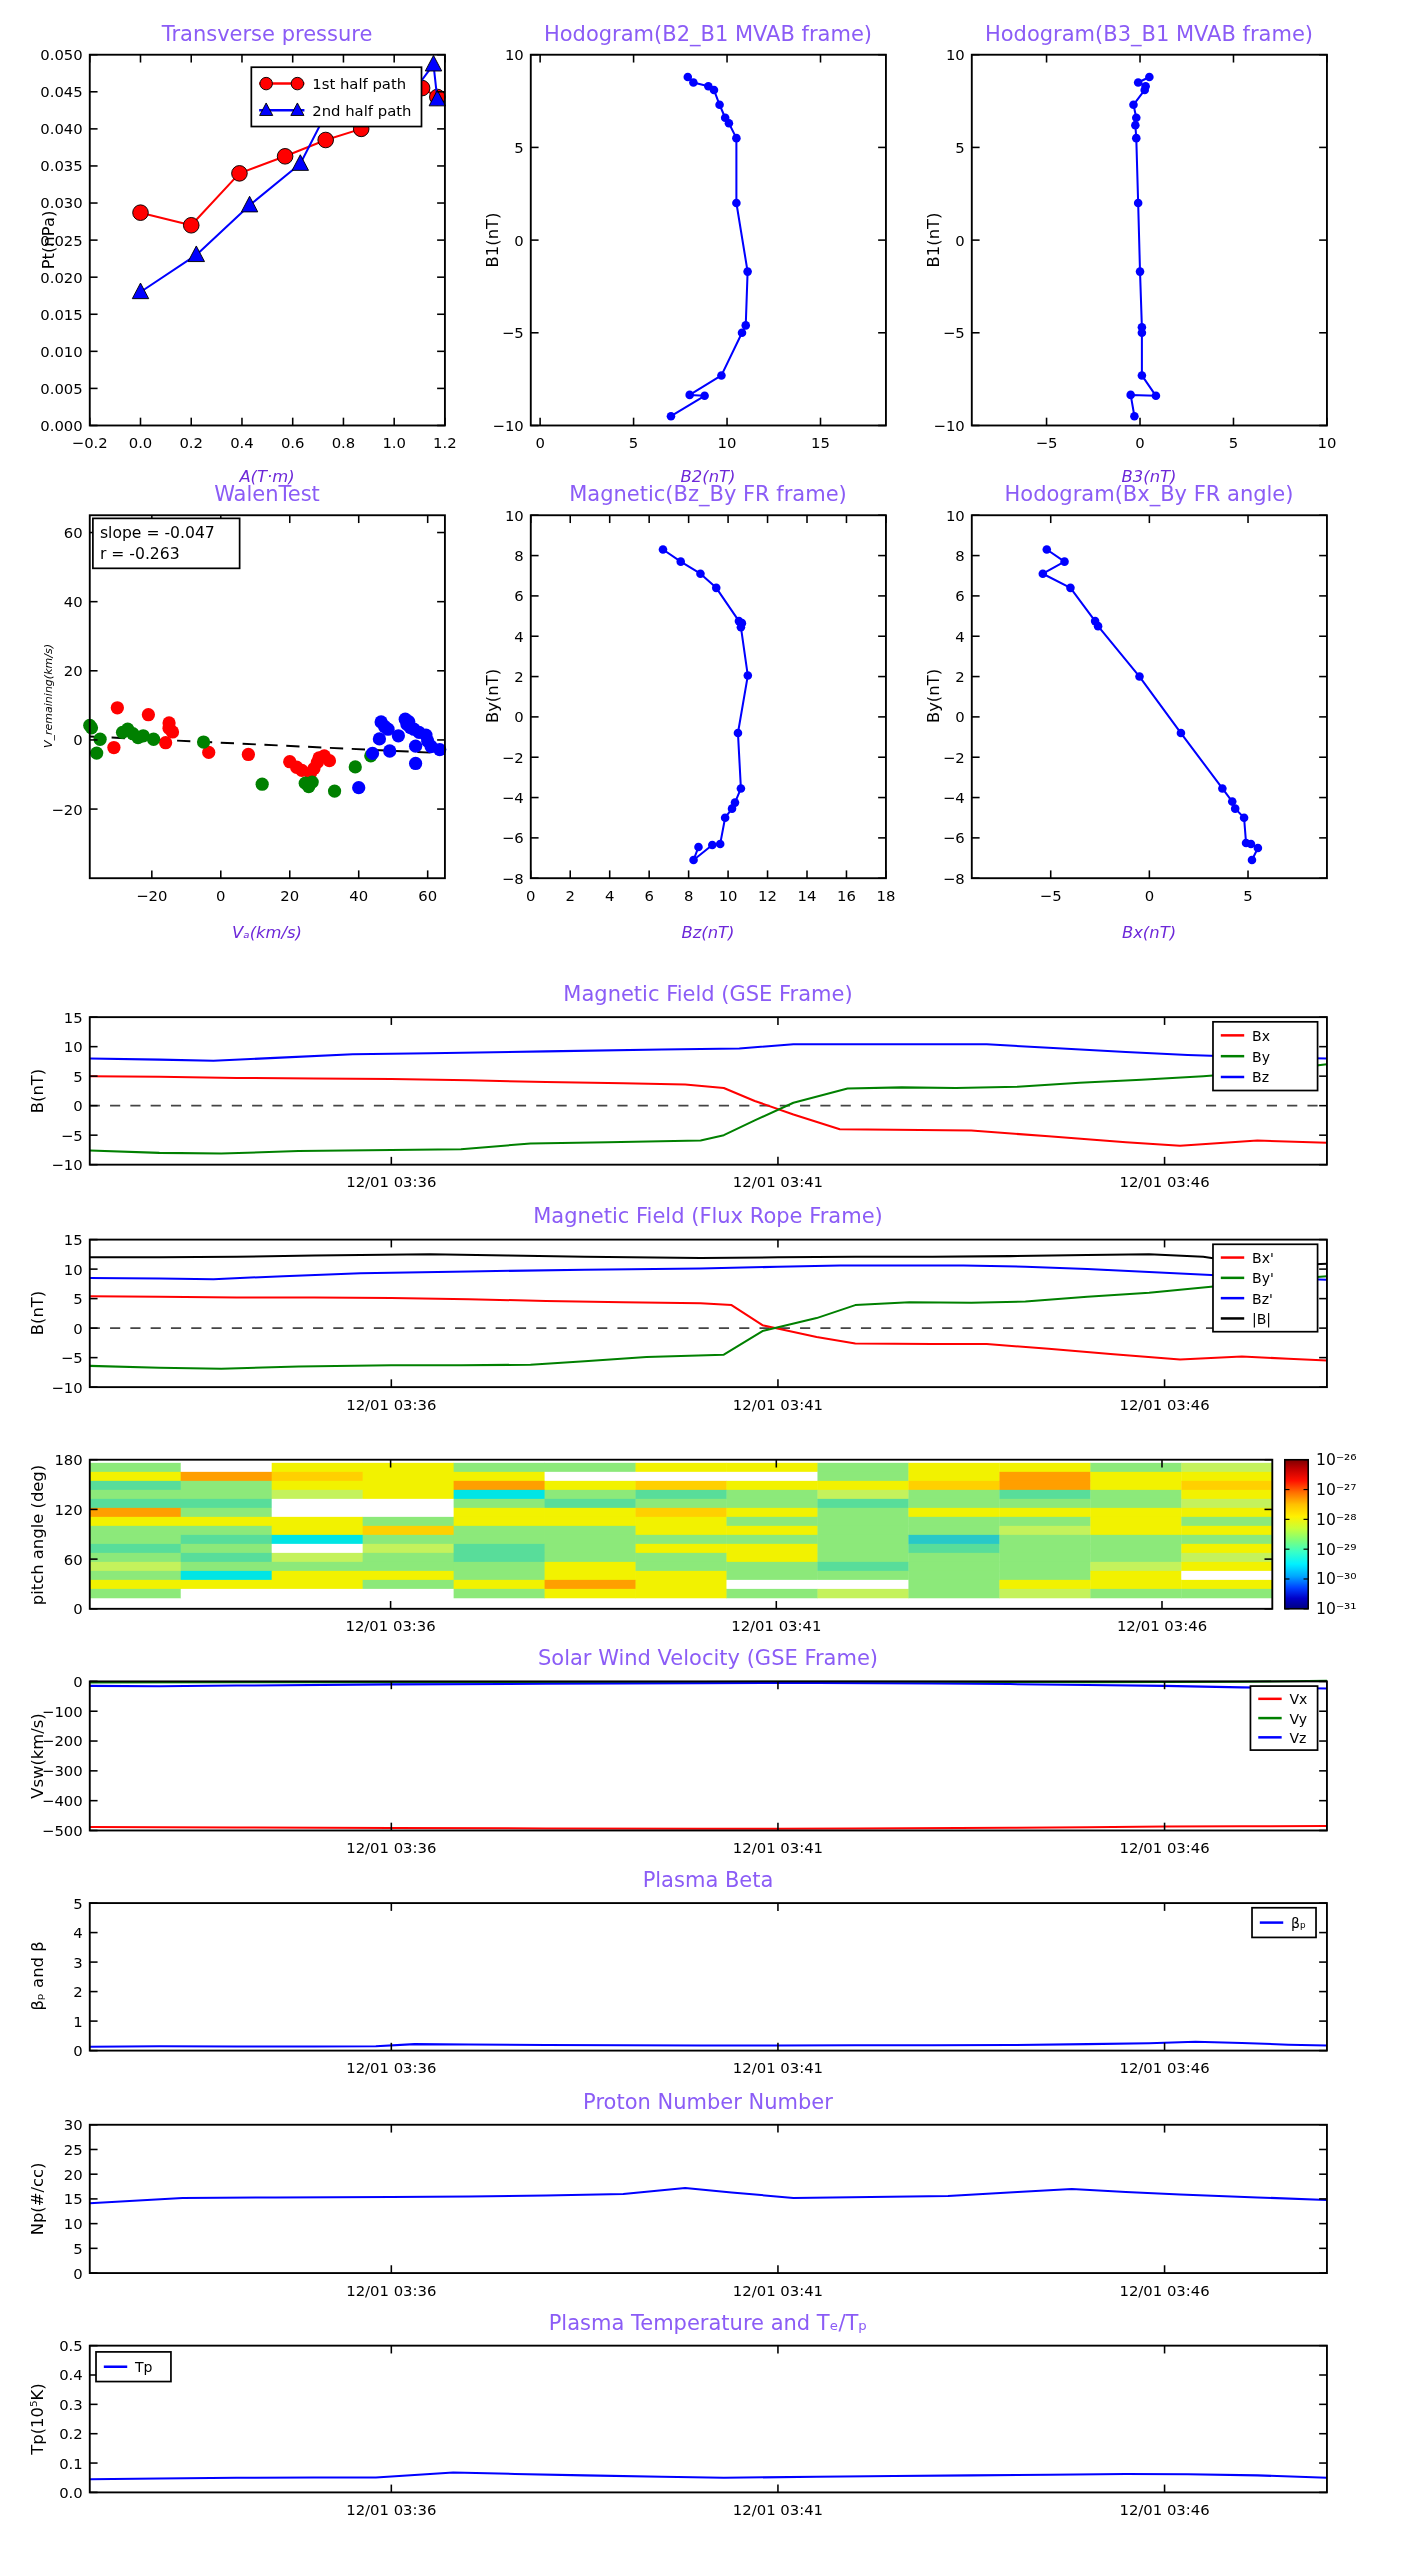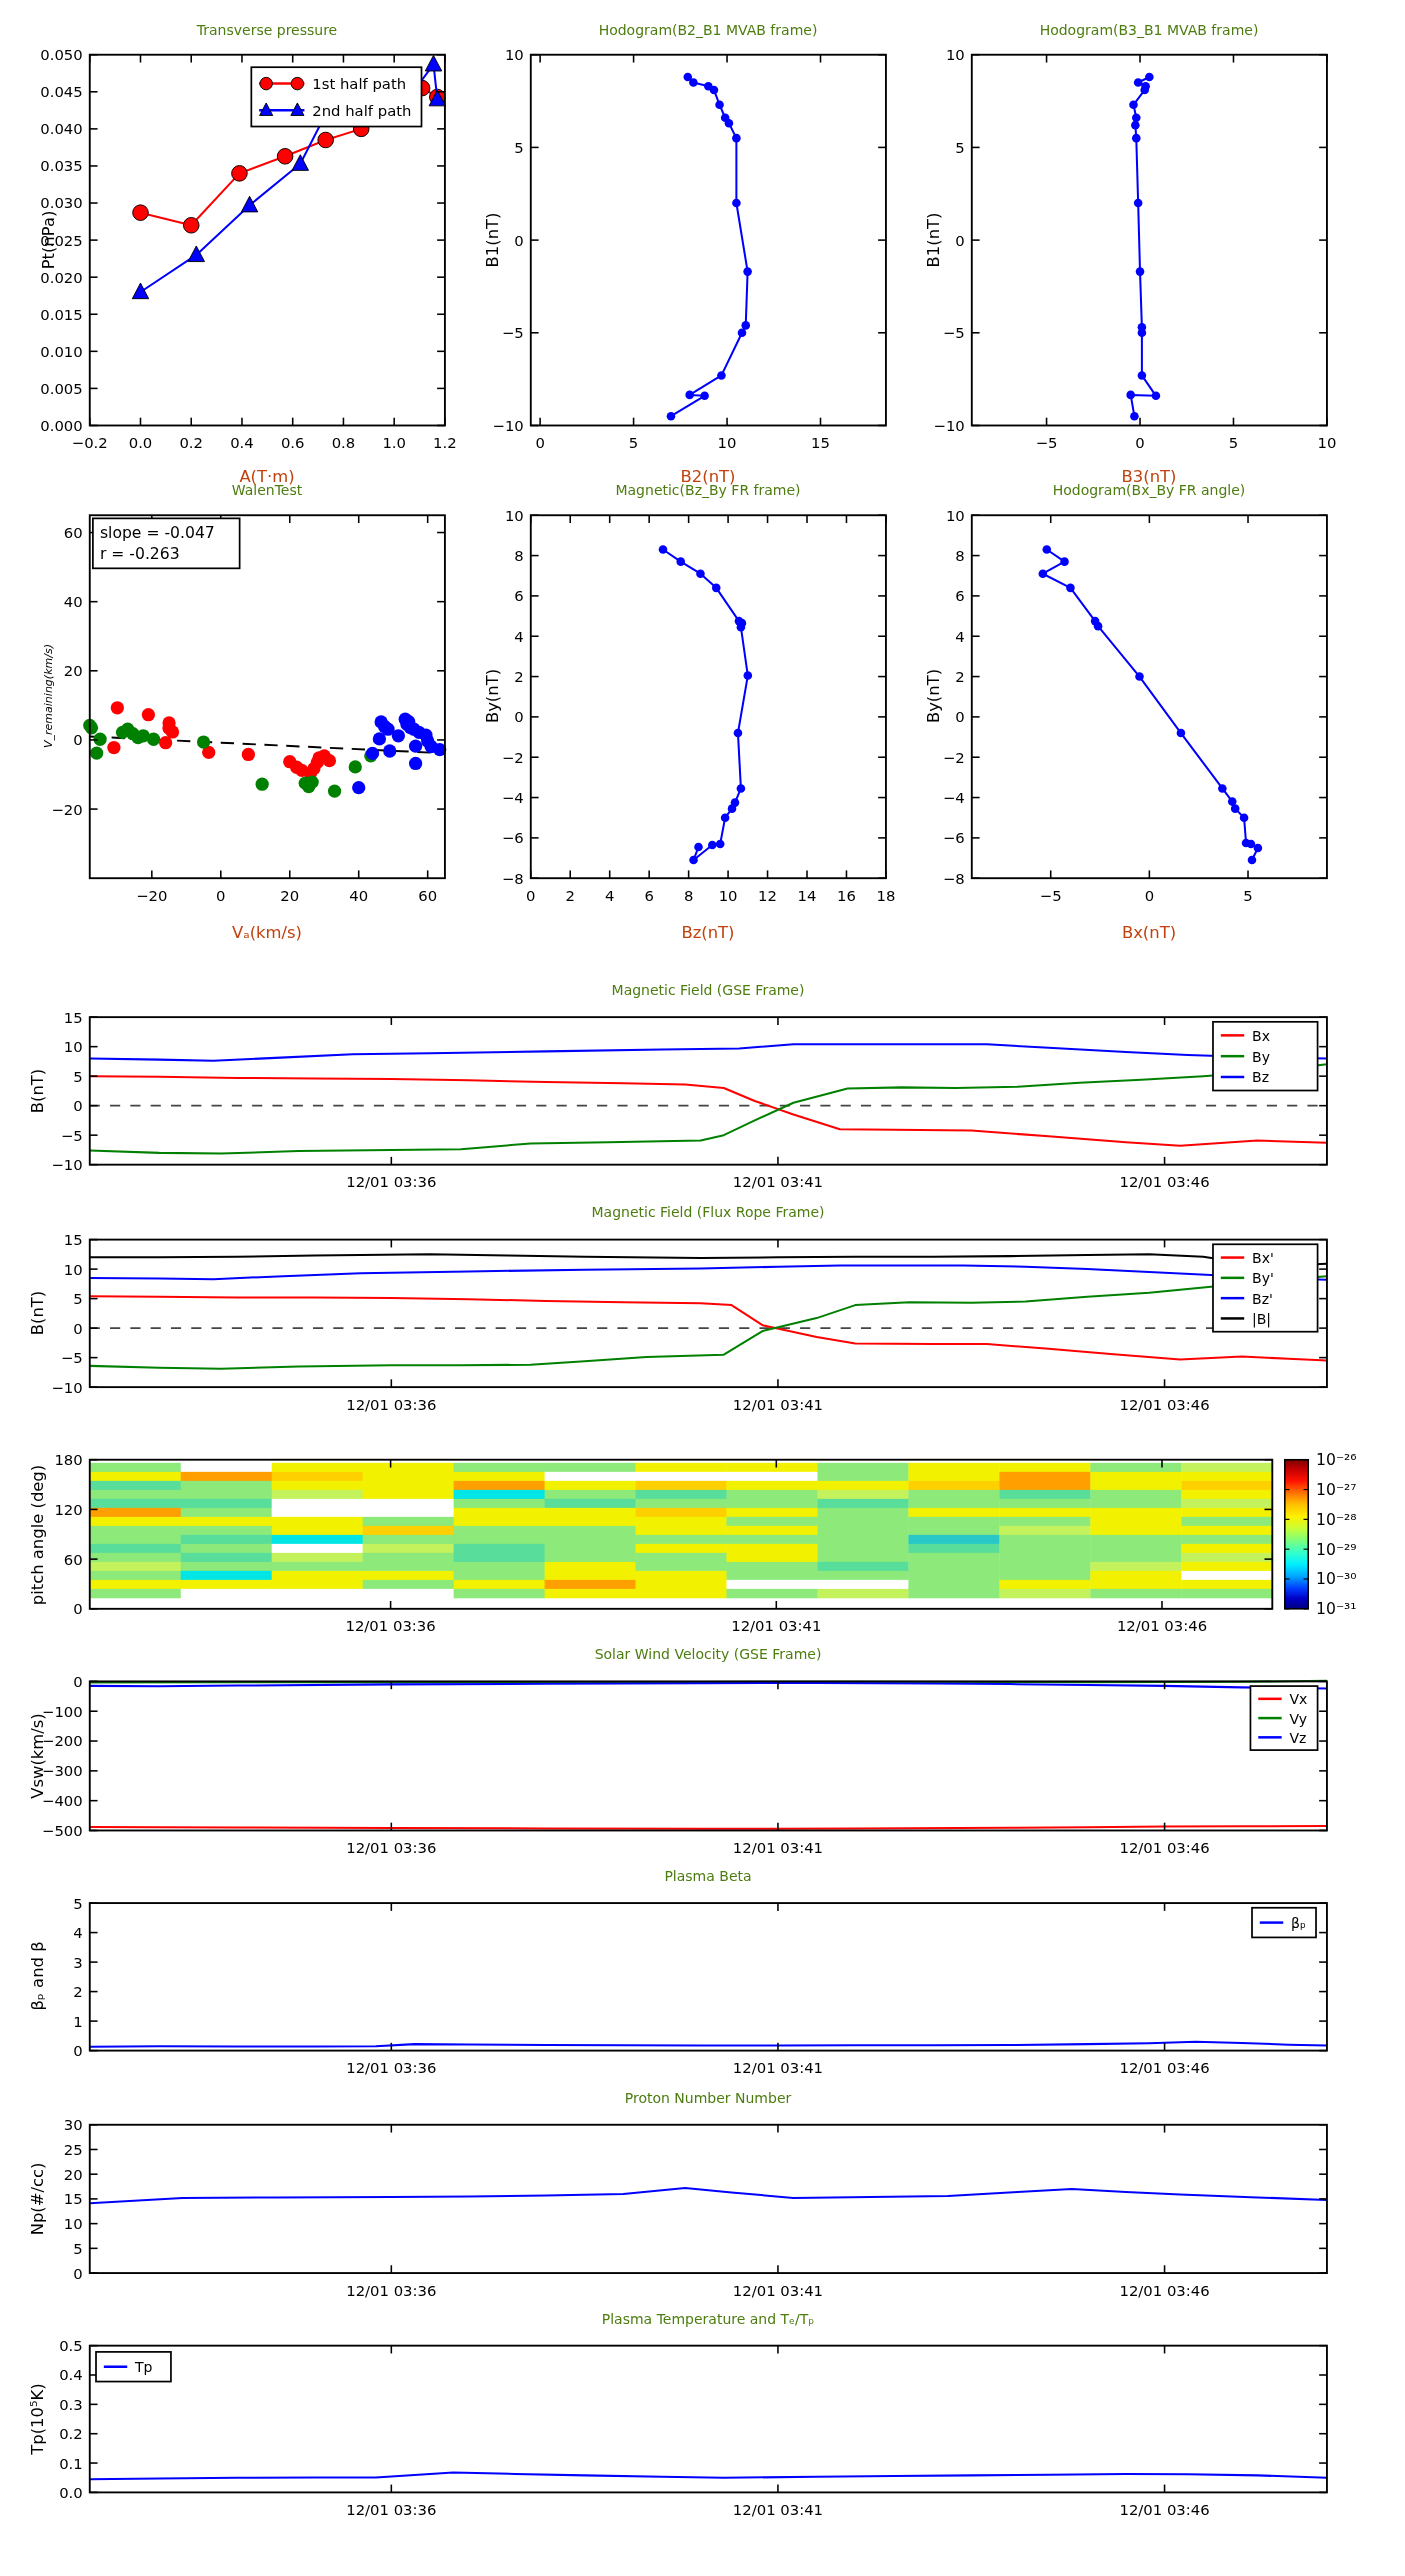--- a/index.html
+++ b/index.html
@@ -1,20 +1,20 @@
 <!DOCTYPE html>
 <html style="font-size:12.5px"><head>
 <meta charset="utf-8">
 <style>
   html,body{margin:0;padding:0;background:#ffffff;}
   body{width:1405px;height:2576px;font-family:"DejaVu Sans",sans-serif;}
   #fig{position:relative;width:1405px;height:2576px;background:#fff;overflow:hidden;}
   #canvas{position:absolute;left:0;top:0;}
-  .ctitle{position:absolute;transform:translateX(-50%);font-size:14px;color:#4d7c0f;white-space:nowrap;}
-  .xlab{position:absolute;transform:translateX(-50%);font-size:16.4px;color:#c2410c;white-space:nowrap;}
+  .ctitle{position:absolute;transform:translateX(-50%);font-size:21px;color:#8b5cf6;white-space:nowrap;}
+  .xlab{position:absolute;transform:translateX(-50%);font-size:16.4px;color:#6d28d9;white-space:nowrap;font-style:italic;}
   .ylab{position:absolute;transform:translate(-50%,-50%) rotate(-90deg);font-size:16.4px;color:#000;white-space:nowrap;}
   .ylab.small{font-size:11px;font-style:italic;}
   svg text{font-family:"DejaVu Sans",sans-serif;fill:#000;}
 </style>
 </head>
 <body>
 
 <div id="fig">
   <svg id="canvas" width="1405" height="2576" viewBox="0 0 1800 3300">
     <defs>

